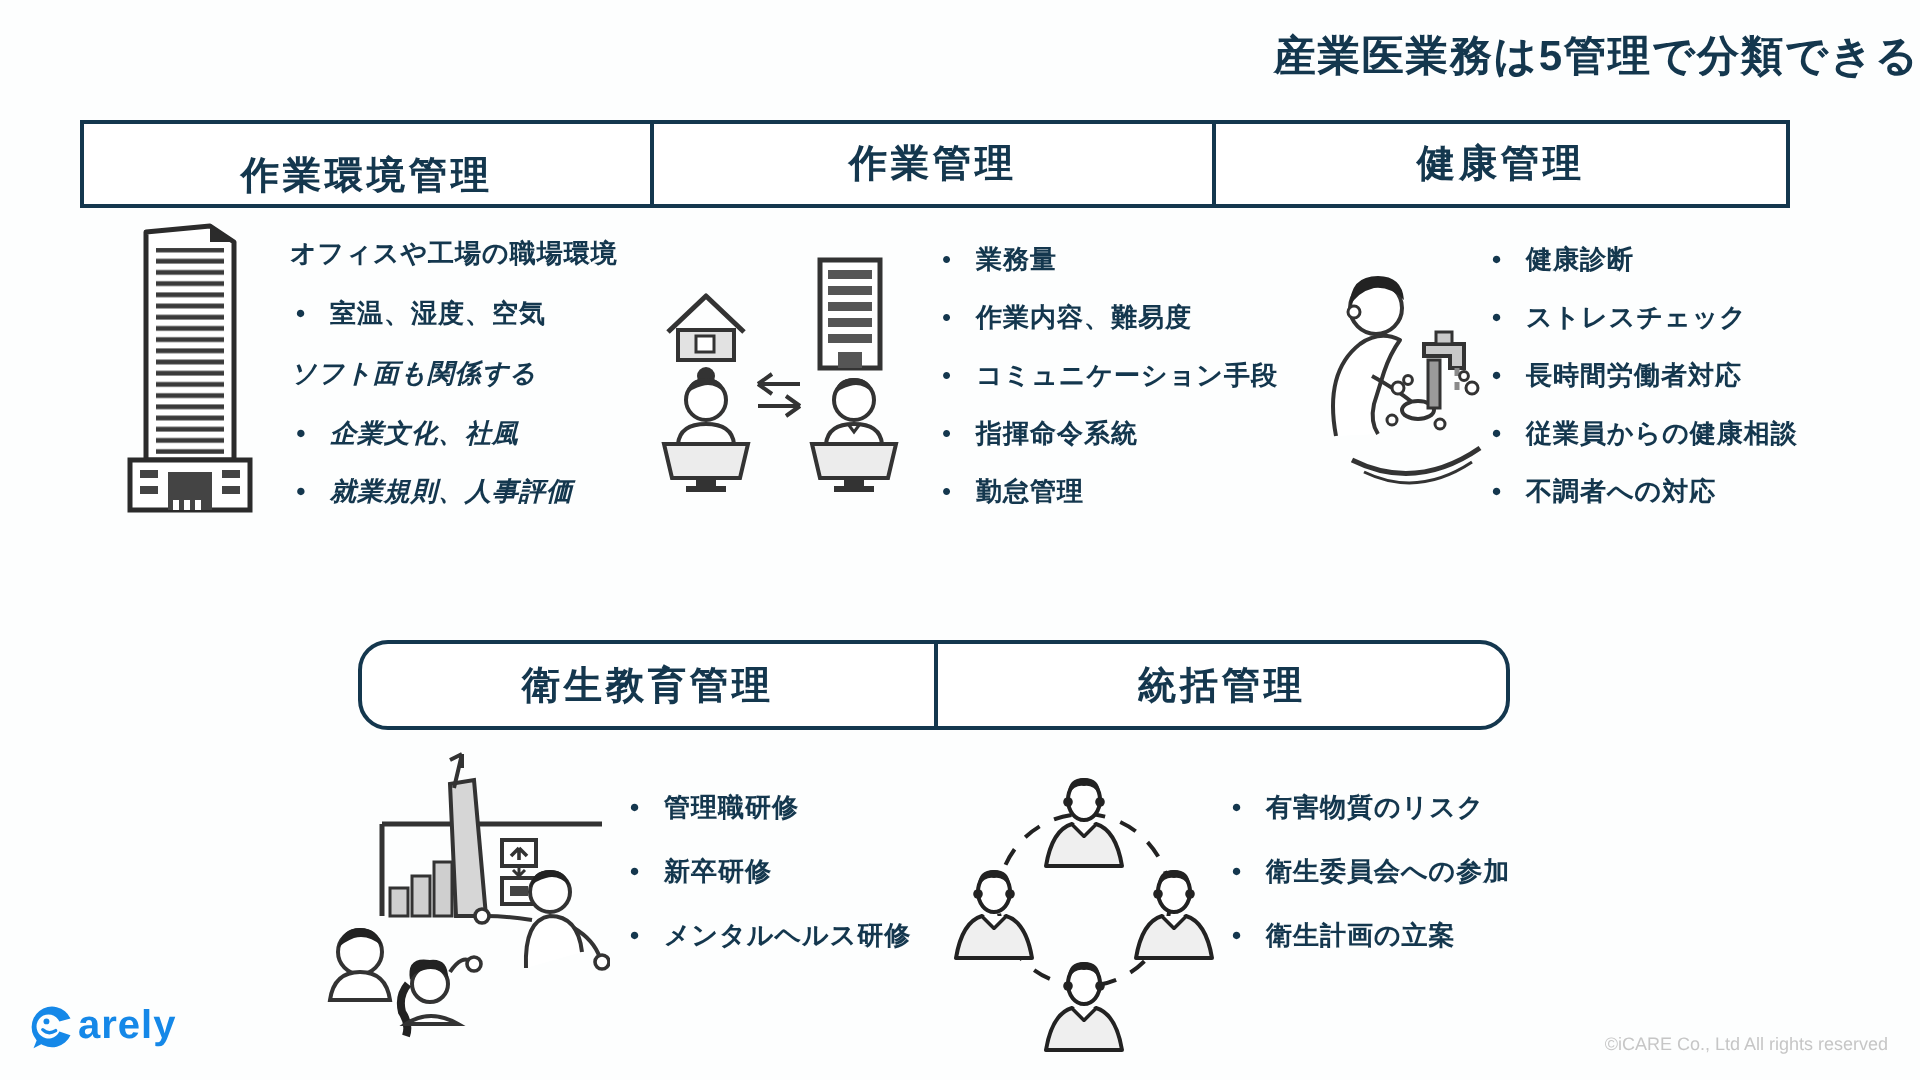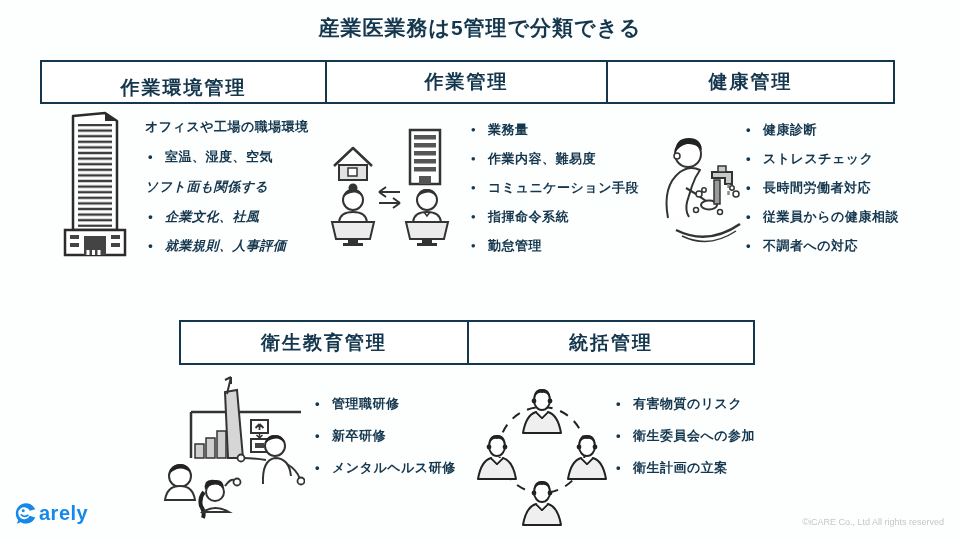--- a/index.html
+++ b/index.html
@@ -8,28 +8,28 @@
     --blue:#1588E8;
     --gray-copy:#c6c6c6;
   }
   *{margin:0;padding:0;box-sizing:border-box;}
   body{font-family:"Liberation Sans","DejaVu Sans",sans-serif;background:#e9e9e9;}
   .slide{
     position:relative;width:960px;height:540px;background:#fdfefe;overflow:hidden;
     color:var(--navy);
   }
   .title{
-    position:absolute;top:14px;left:0;width:100%;text-align:center;
+    position:absolute;top:14px;left:0;width:100%;text-align:right;
     font-size:21px;font-weight:bold;color:var(--navy);letter-spacing:1px;
   }
   .header-row{
     position:absolute;display:flex;border:2px solid var(--navy);background:#fff;
   }
   .header-row.top{left:40px;top:60px;width:855px;height:44px;}
-  .header-row.bottom{left:179px;top:320px;width:576px;height:45px;}
+  .header-row.bottom{left:179px;top:320px;width:576px;height:45px;border-radius:15px;}
   .hcell{
     display:flex;align-items:center;justify-content:center;
     font-size:19px;font-weight:bold;color:var(--navy);letter-spacing:2px;
   }
   .hcell + .hcell{border-left:2px solid var(--navy);}
   .header-row.top .hcell:nth-child(1){width:283px;margin-top:12px;}
   .header-row.top .hcell:nth-child(2){width:281px;}
   .header-row.top .hcell:nth-child(3){flex:1;}
   .header-row.bottom .hcell{width:50%;}
   .textblock{position:absolute;}

